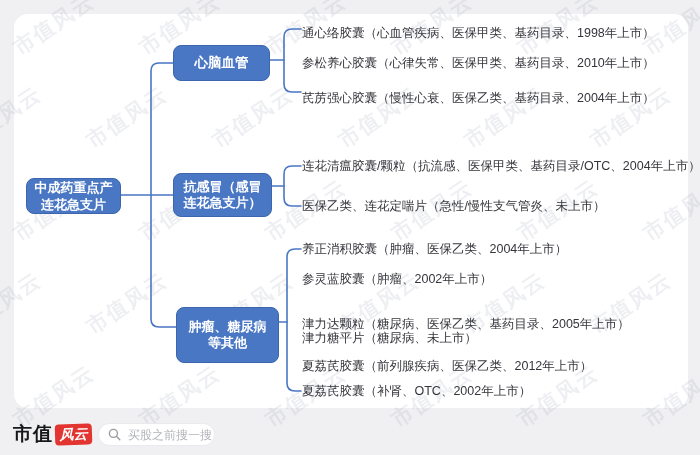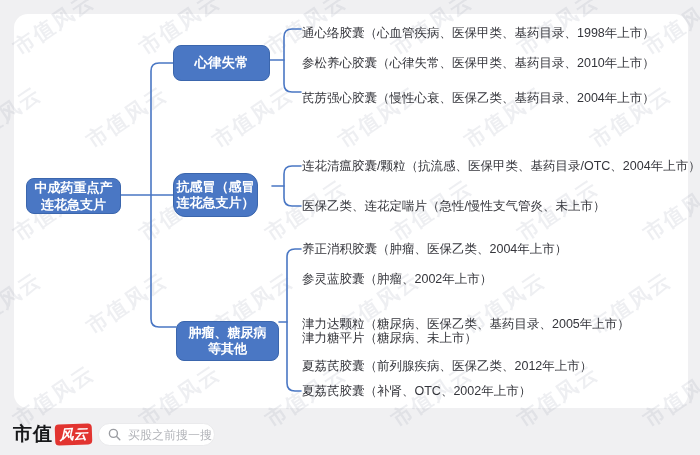--- a/index.html
+++ b/index.html
@@ -122,29 +122,29 @@
     <path d="M279 322 H287"></path>
     <path d="M301 249 H295 Q287 249 287 257 V383 Q287 391 295 391 H301"></path>
   </svg>
 
   <div class="node root" style="left:26px;top:178px;width:95px;height:36px;">
     <span>中成药重点产</span>
     <span>连花急支片</span>
   </div>
 
   <div class="node single" style="left:173px;top:45px;width:97px;height:36px;">
-    <span>心律失常</span>
+    <span>心脑血管</span>
   </div>
 
-  <div class="node" style="left:173px;top:173px;width:85px;height:44px;border-radius:12px;">
+  <div class="node" style="left:173px;top:173px;width:99px;height:44px;">
     <span>抗感冒（感冒</span>
     <span>连花急支片）</span>
   </div>
 
-  <div class="node" style="left:176px;top:307px;width:103px;height:40px;margin-top:14px;">
+  <div class="node" style="left:176px;top:307px;width:103px;height:56px;">
     <span>肿瘤、糖尿病</span>
     <span>等其他</span>
   </div>
 
   <div class="leaf" style="top:24px">通心络胶囊（心血管疾病、医保甲类、基药目录、1998年上市）</div>
   <div class="leaf" style="top:54px">参松养心胶囊（心律失常、医保甲类、基药目录、2010年上市）</div>
   <div class="leaf" style="top:89px">芪苈强心胶囊（慢性心衰、医保乙类、基药目录、2004年上市）</div>
 
   <div class="leaf" style="top:157px">连花清瘟胶囊/颗粒（抗流感、医保甲类、基药目录/OTC、2004年上市）</div>
   <div class="leaf" style="top:197px">医保乙类、连花定喘片（急性/慢性支气管炎、未上市）</div>

